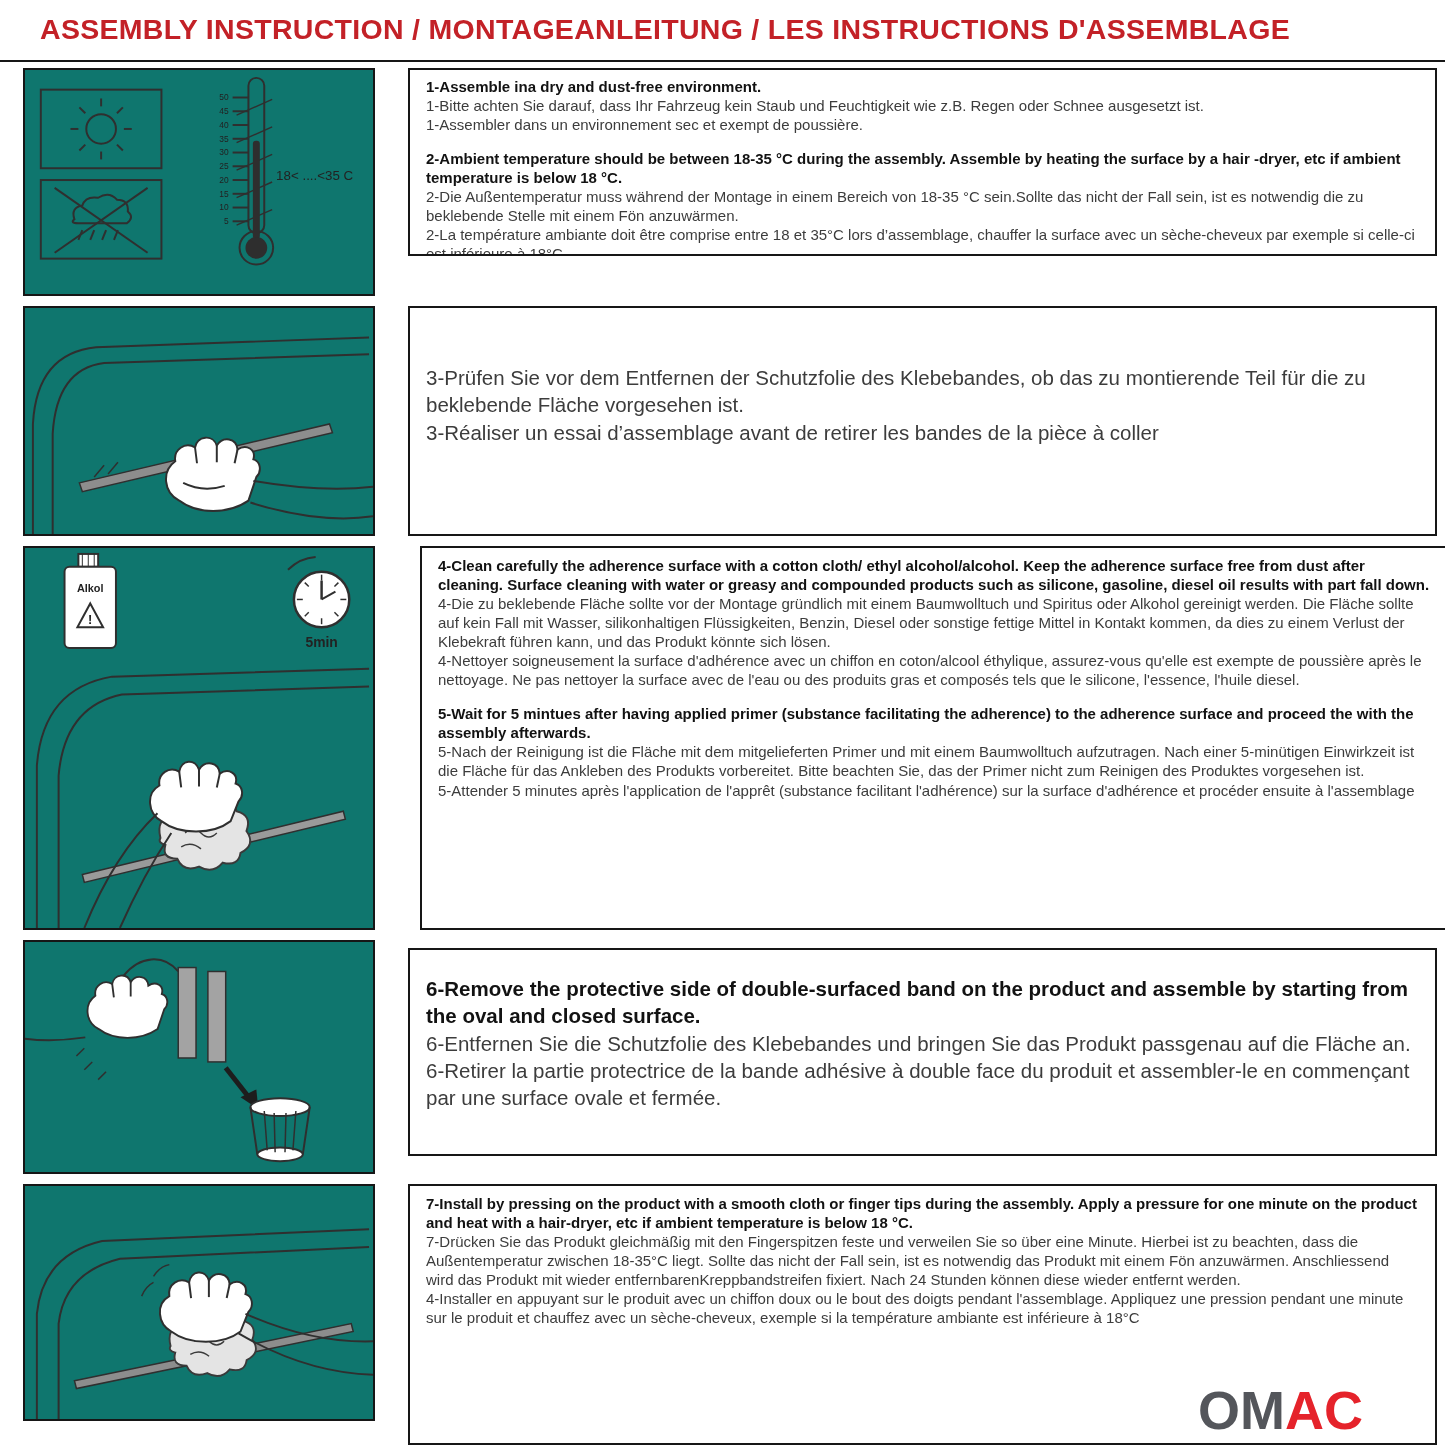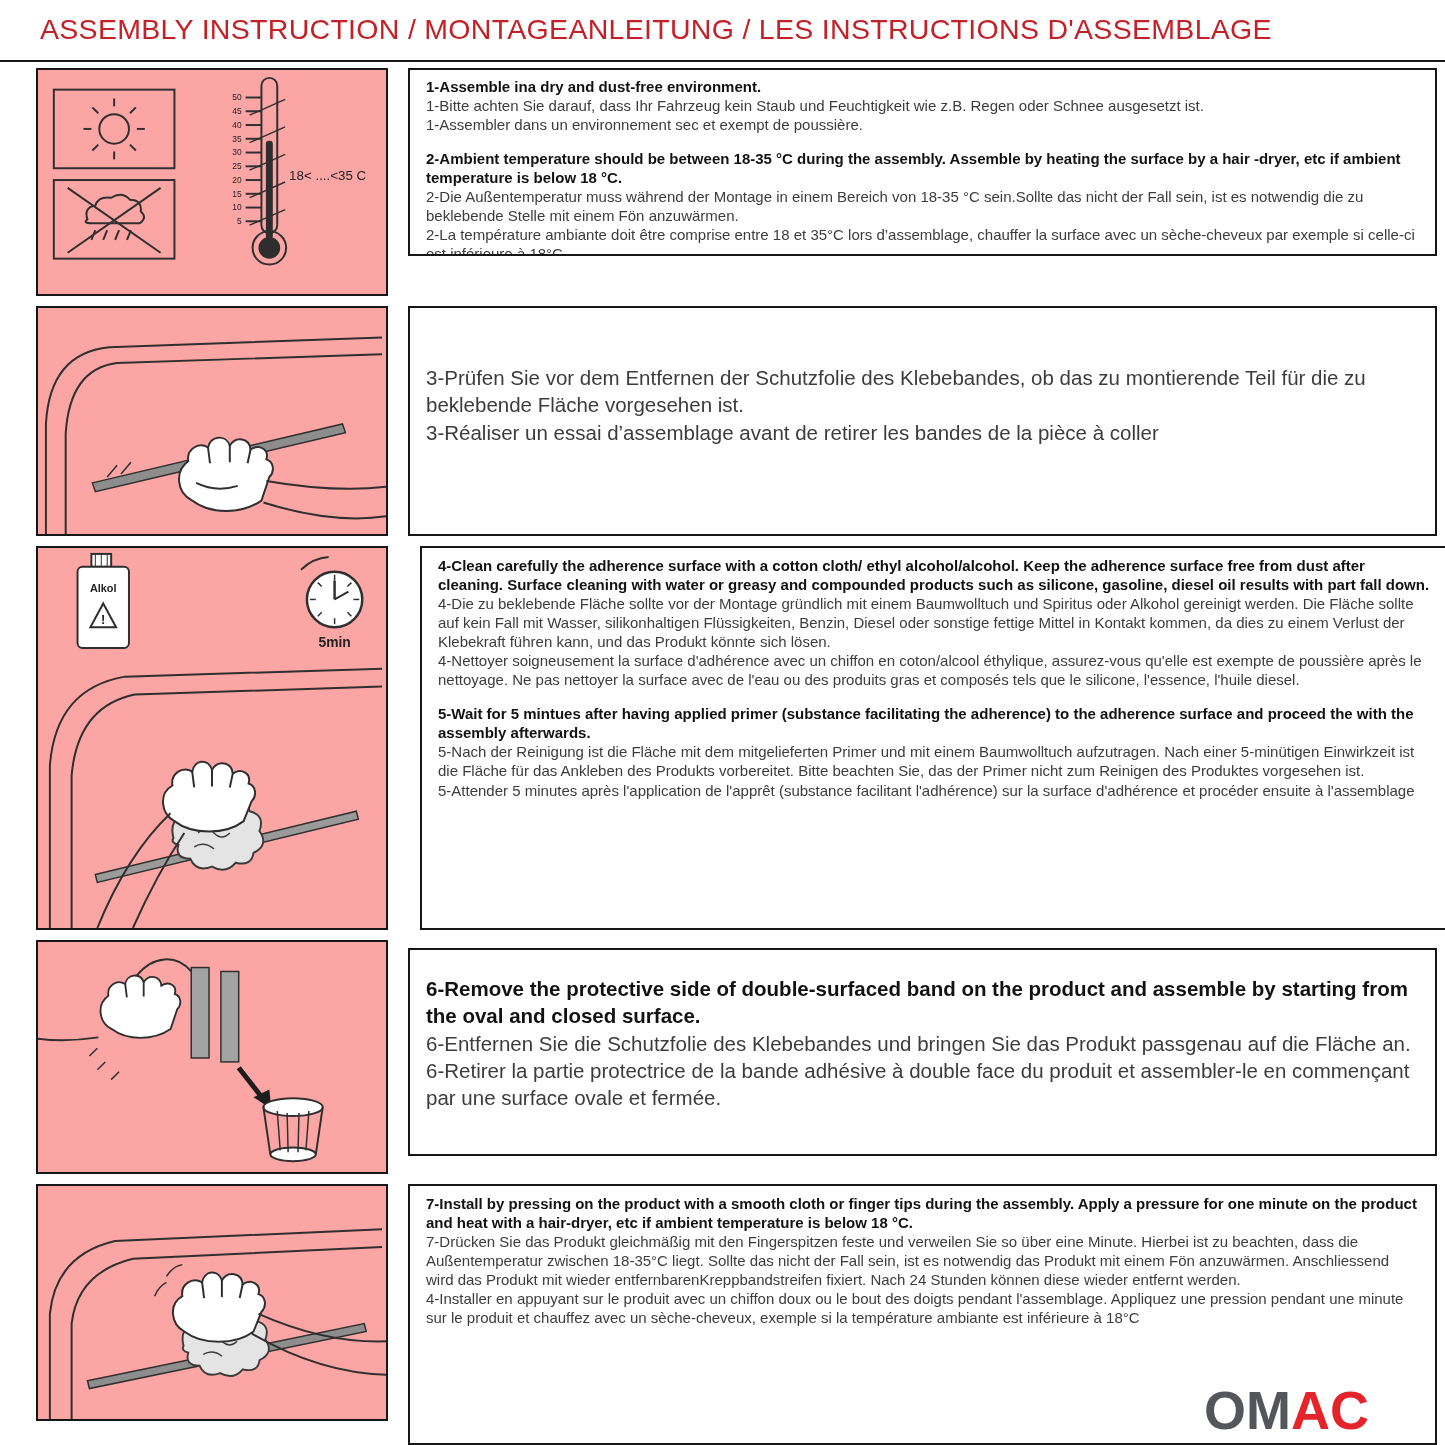--- a/index.html
+++ b/index.html
@@ -1,41 +1,41 @@
 <!DOCTYPE html>
 <html><head>
 <meta charset="utf-8">
 <style>
   * { margin:0; padding:0; box-sizing:border-box; }
   html,body { background:#ffffff; }
   body { font-family:"Liberation Sans", sans-serif; }
   .page { position:relative; width:1445px; height:1445px; background:#fff; overflow:hidden; }
 
-  .title { position:absolute; left:40px; top:13px; font-size:28.5px; font-weight:400;
+  .title { position:absolute; left:40px; top:13px; font-size:28.5px; font-weight:700;
            color:#C32127; letter-spacing:0.3px; white-space:nowrap; }
   .header-rule { position:absolute; left:0; top:60px; width:1445px; height:2px; background:#161616; }
 
-  .figure-box { position:absolute; left:36px; width:352px; border:2px solid #161616; background:#fca5a5; overflow:hidden; }
+  .figure-box { position:absolute; left:23px; width:352px; border:2px solid #161616; background:#0f766e; overflow:hidden; }
   .text-box   { position:absolute; left:408px; width:1029px; border:2px solid #161616; background:#fff;
                 overflow:hidden; padding:8px 16px 6px 16px; }
 
   #fig1 { top:68px;  height:228px; }  #tb1 { top:68px;  height:188px; padding-top:7px; }
   #fig2 { top:306px; height:230px; }  #tb2 { top:306px; height:230px; padding-top:56px; }
   #fig3 { top:546px; height:384px; }  #tb3 { top:546px; height:384px; padding-top:8px;margin-left:12px; }
   #fig4 { top:940px; height:234px; }  #tb4 { top:948px; height:208px; padding-top:25px; }
   #fig5 { top:1184px; height:237px; } #tb5 { top:1184px; height:261px; }
 
   .figure-box svg { display:block; width:100%; height:100%; }
 
   .small p { font-size:15px; line-height:1.27; color:#3c3c3c; }
   .big   p { font-size:20.5px; line-height:1.33; color:#3c3c3c; }
   p.b { font-weight:700; color:#121212; }
   p.gap { margin-top:15px; }
 
-  .logo { position:absolute; top:1383px; right:76px; font-size:54px; font-weight:700;
+  .logo { position:absolute; top:1383px; right:82px; font-size:54px; font-weight:700;
           letter-spacing:0px; line-height:1; white-space:nowrap; }
   .logo .om { color:#54565B; }
   .logo .ac { color:#E5232B; }
 
   svg text { font-family:"Liberation Sans", sans-serif; fill:#222; }
 </style>
 </head>
 <body>
 
 <div class="page">

